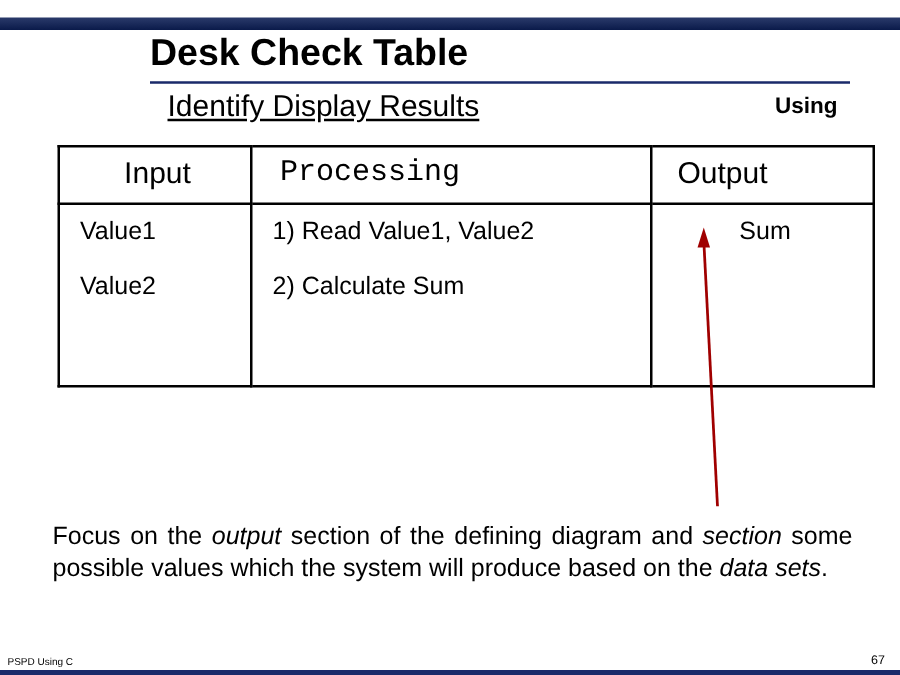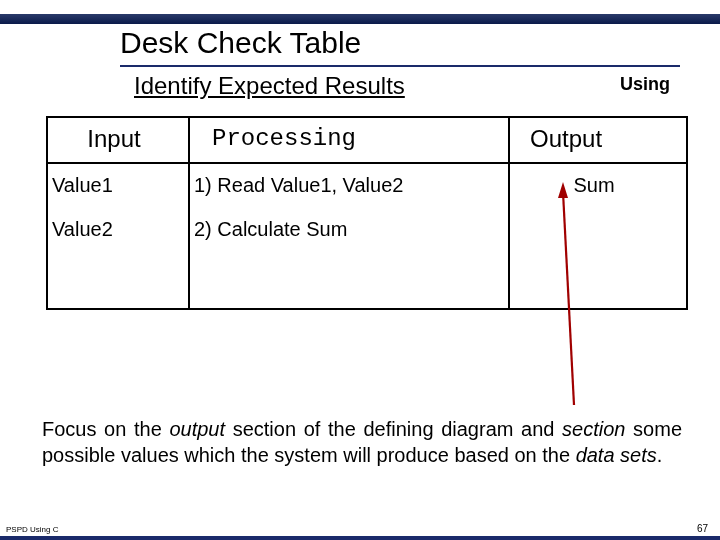--- a/index.html
+++ b/index.html
@@ -18,21 +18,21 @@
     left: 0;
     width: 100%;
     height: 10px;
     background: linear-gradient(to bottom, #2a3a6a, #0a1a4a);
   }
   .title {
     position: absolute;
     top: 26px;
     left: 120px;
     font-size: 30px;
-    font-weight: normal;
+    font-weight: bold;
     color: #000;
   }
   .title-rule {
     position: absolute;
     top: 65px;
     left: 120px;
     width: 560px;
     height: 0;
     border-top: 2.5px solid #1a2a6a;
   }
@@ -62,21 +62,21 @@
     position: absolute;
     top: 116px;
     left: 46px;
     border-collapse: collapse;
     font-size: 20px;
     color: #000;
   }
   .desk-table td {
     border-left: 2px solid #000;
     border-right: 2px solid #000;
-    padding: 2px 12px 2px 4px;
+    padding: 2px 12px 2px 16px;
     vertical-align: top;
     height: 40px;
     line-height: 38px;
   }
   .desk-table .hrow td {
     border-top: 2px solid #000;
     border-bottom: 2px solid #000;
     font-size: 24px;
   }
   .desk-table .lastrow td {
@@ -136,21 +136,21 @@
 </style>
 </head>
 <body>
 
 <div class="top-bar"></div>
 
 <div class="title">Desk Check Table</div>
 <div class="title-rule"></div>
 
 <div class="subtitle-area">
-  <div class="subtitle">Identify Expected Results</div>
+  <div class="subtitle">Identify Display Results</div>
   <div class="design-label">Using</div>
 </div>
 
 <table class="desk-table">
   <tbody>
       <tr class="hrow">
     <td class="col-input">Input</td>
     <td class="col-proc">Processing</td>
     <td class="col-out">Output</td>
   </tr>

